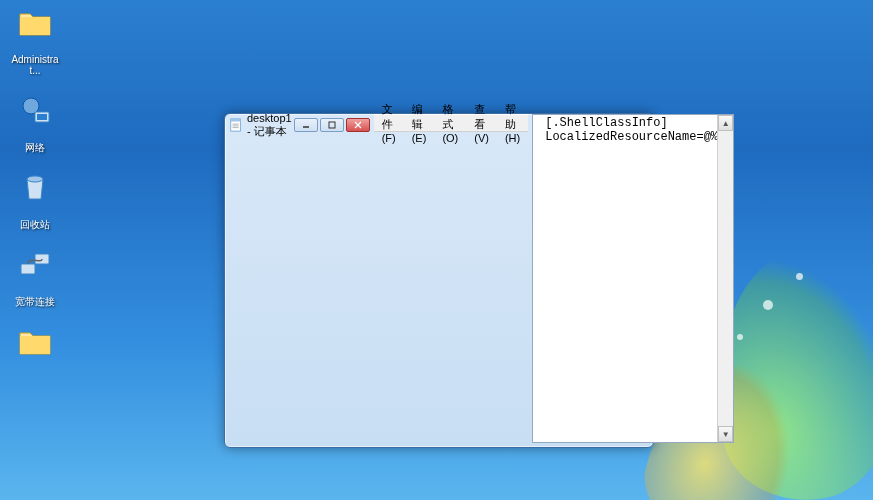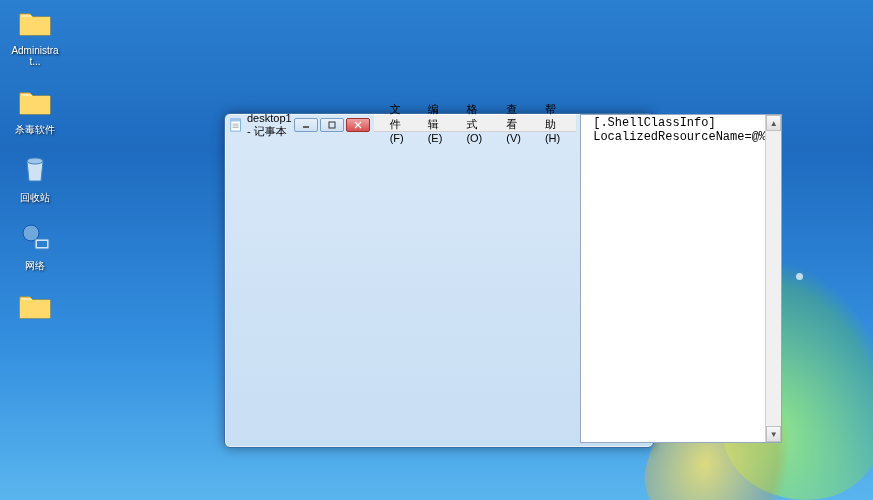--- a/index.html
+++ b/index.html
@@ -69,21 +69,21 @@
       display: flex;
       align-items: center;
       justify-content: center;
     }
     .dicon .lbl {
       color: #fff;
       font-size: 10px;
       text-align: center;
       text-shadow: 1px 1px 2px rgba(0,0,0,0.8);
       line-height: 1.1;
-      margin-top: 5px;
+      margin-top: 14px;
       word-break: break-all;
     }
     
     .window {
       position: absolute;
       left: 224px;
       top: 113px;
       width: 430px;
       height: 335px;
       background: linear-gradient(to bottom, #d8e8f8, #c8def3);
@@ -125,23 +125,23 @@
       border-color: #a03030;
       color: #fff;
     }
     .menubar {
       height: 18px;
       background: #f0f0f0;
       border-top: 1px solid #fff;
       border-bottom: 1px solid #d0d0d0;
       display: flex;
       align-items: center;
-      padding: 0 12px;
+      padding: 0 4px;
       font-size: 11px;
-      gap: 16px;
+      gap: 8px;
     }
     .menubar span { cursor: pointer; padding: 0 4px; }
     .textwrap {
       flex: 1;
       margin: 0 4px 4px 4px;
       background: #fff;
       border: 1px solid #96a8c0;
       position: relative;
       display: flex;
     }
@@ -190,44 +190,45 @@
         <svg viewBox="0 0 36 36">
           <path d="M3 10 h10 l3 3 h17 v18 h-30 z" fill="#ffe9a8" stroke="#d4a017"></path>
           <path d="M3 13 h30 v18 h-30 z" fill="#ffd96b"></path>
         </svg>
       </div>
       <div class="lbl">Administrat...</div>
     </div>
     <div class="dicon">
       <div class="glyph">
         <svg viewBox="0 0 36 36">
-          <path d="M3 10 h10 l3 3 h17 v18 h-30 z" fill="#ffe9a8" stroke="#d4a017"></path>
-          <path d="M3 13 h30 v18 h-30 z" fill="#ffd96b"></path>
-        </svg>
-      </div>
-      <div class="lbl">杀毒软件</div>
-    </div>
-    <div class="dicon">
-      <div class="glyph">
-        <svg viewBox="0 0 36 36">
-          <path d="M10 10 h16 l-2 20 h-12 z" fill="#cfe2f3" stroke="#3d85c6"></path>
-          <ellipse cx="18" cy="10" rx="8" ry="3" fill="#9fc5e8" stroke="#3d85c6"></ellipse>
-        </svg>
-      </div>
-      <div class="lbl">回收站</div>
-    </div>
-    <div class="dicon">
-      <div class="glyph">
-        <svg viewBox="0 0 36 36">
           <circle cx="14" cy="14" r="8" fill="#6fa8dc" stroke="#1155aa"></circle>
           <rect x="18" y="20" width="14" height="10" rx="1" fill="#cfe2f3" stroke="#3d85c6"></rect>
           <rect x="20" y="22" width="10" height="6" fill="#2b7fd0"></rect>
         </svg>
       </div>
       <div class="lbl">网络</div>
+    </div>
+    <div class="dicon">
+      <div class="glyph">
+        <svg viewBox="0 0 36 36">
+          <path d="M10 10 h16 l-2 20 h-12 z" fill="#cfe2f3" stroke="#3d85c6"></path>
+          <ellipse cx="18" cy="10" rx="8" ry="3" fill="#9fc5e8" stroke="#3d85c6"></ellipse>
+        </svg>
+      </div>
+      <div class="lbl">回收站</div>
+    </div>
+    <div class="dicon">
+      <div class="glyph">
+        <svg viewBox="0 0 36 36">
+          <rect x="4" y="18" width="14" height="10" rx="1" fill="#cfe2f3" stroke="#3d85c6"></rect>
+          <rect x="18" y="8" width="14" height="10" rx="1" fill="#cfe2f3" stroke="#3d85c6"></rect>
+          <path d="M11 18 C 11 10, 25 18, 25 13" fill="none" stroke="#666" stroke-width="1.5"></path>
+        </svg>
+      </div>
+      <div class="lbl">宽带连接</div>
     </div>
     <div class="dicon">
       <div class="glyph">
         <svg viewBox="0 0 36 36">
           <path d="M3 10 h10 l3 3 h17 v18 h-30 z" fill="#ffe9a8" stroke="#d4a017"></path>
           <path d="M3 13 h30 v18 h-30 z" fill="#ffd96b"></path>
         </svg>
       </div>
       <div class="lbl"></div>
     </div>

